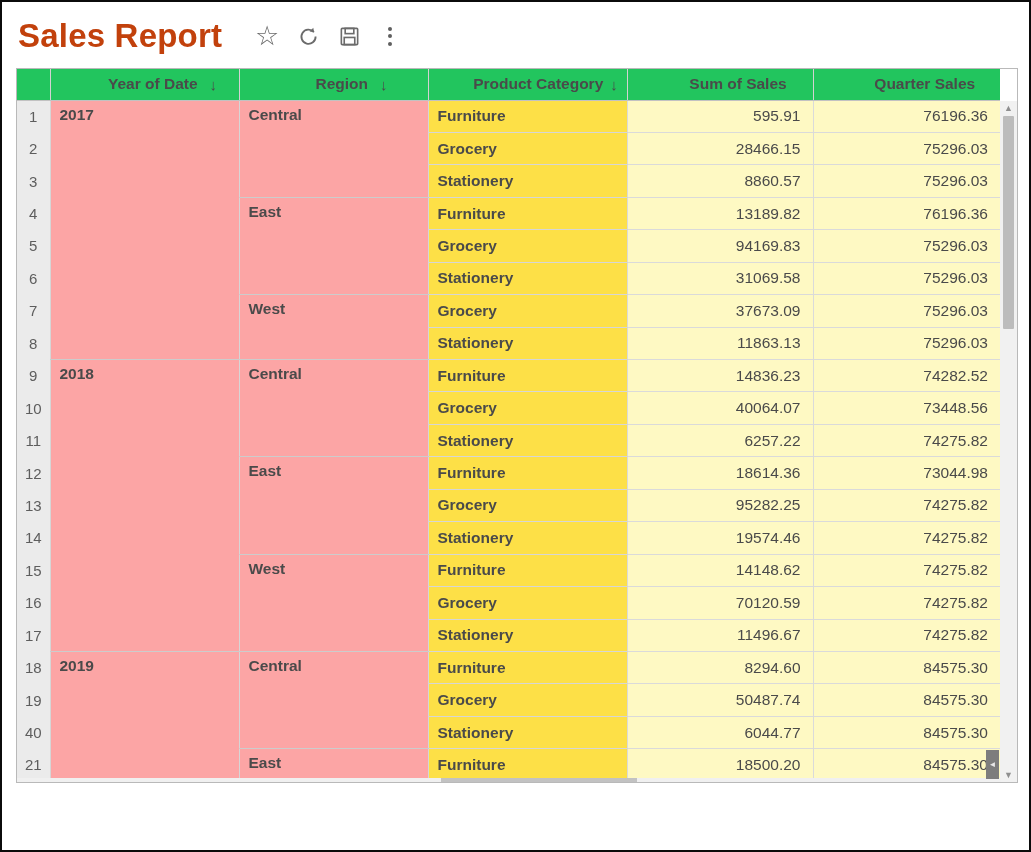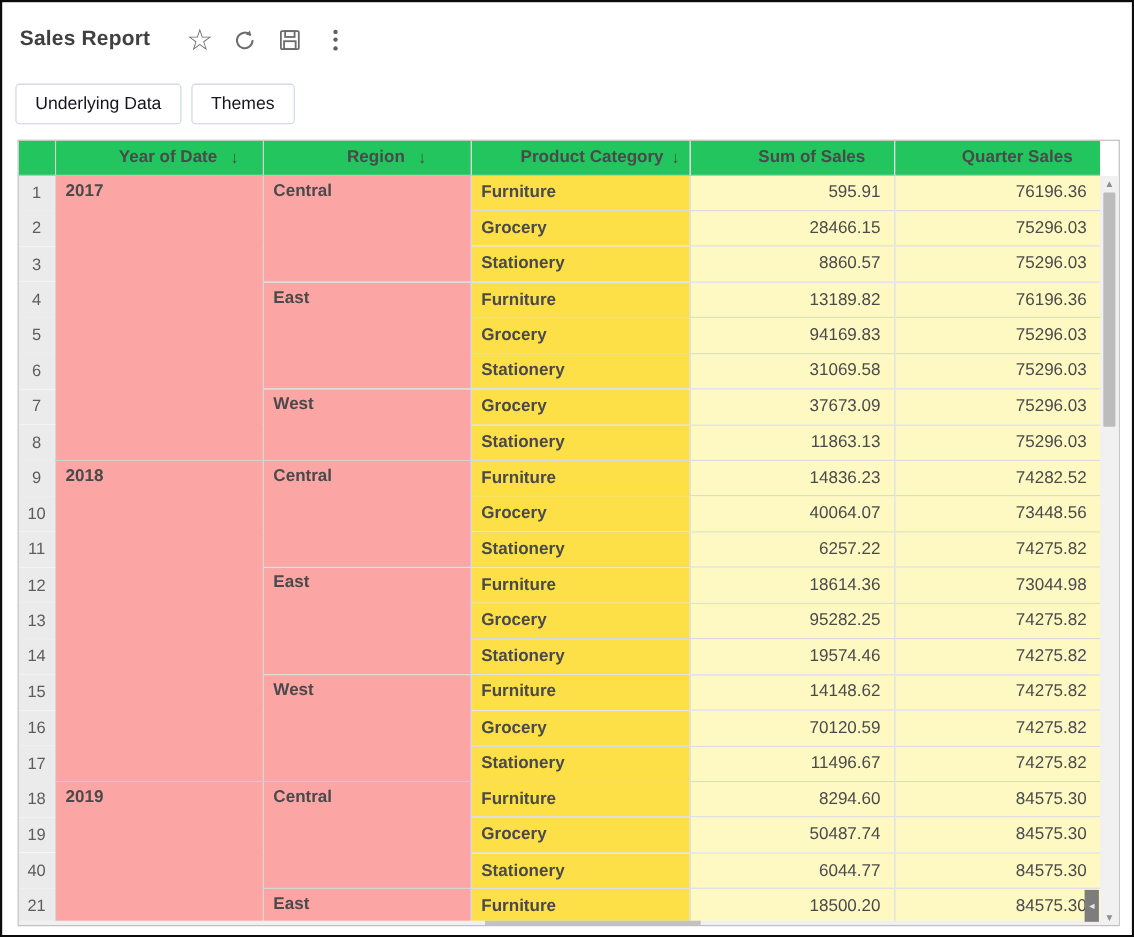--- a/index.html
+++ b/index.html
@@ -7,21 +7,21 @@
   .frame {
     width:1031px; height:852px;
     border:2px solid #0b0b0b;
     background:#fff;
     font-family:"Liberation Sans", sans-serif;
     overflow:hidden;
     position:relative;
   }
   
   .titlebar { display:flex; align-items:center; padding:16px 16px 0 16px; height:52px; }
-  .page-title { font-size:19px; font-weight:800; color:#404040; letter-spacing:.2px; }
+  .page-title { font-size:33px; font-weight:800; color:#c2410c; letter-spacing:.2px; }
   .title-icons { display:flex; align-items:center; gap:15px; margin-left:32px; color:#6b6b6b; }
   .ticon { display:inline-flex; align-items:center; justify-content:center; width:26px; height:26px; cursor:pointer; }
   .star-glyph { font-size:27px; line-height:26px; color:#6b6b6b; }
   .kebab { display:flex; flex-direction:column; gap:3.5px; align-items:center; }
   .kebab i { width:4px; height:4px; border-radius:50%; background:#5f5f5f; }
   
   .toolbar { display:flex; gap:9px; padding:22px 12px 0 12px; }
   .tb-btn {
     background:#fff; border:1px solid #c9d5e2; border-radius:4px;
     height:37px; padding:0 17px; font-size:16px; color:#15151d;
@@ -104,24 +104,20 @@
       <span class="ticon">
         <span class="kebab">
             <i></i>
             <i></i>
             <i></i>
           </span>
       </span>
     </div>
   </div>
 
-  <div class="toolbar">
-    <button class="tb-btn">Underlying Data</button>
-    <button class="tb-btn">Themes</button>
-  </div>
 
   <div class="grid-wrap">
     <table class="grid">
       <colgroup>
         <col style="width:33px">
           <col style="width:189px">
           <col style="width:189px">
         <col style="width:199px">
           <col style="width:186px">
           <col style="width:187px">

